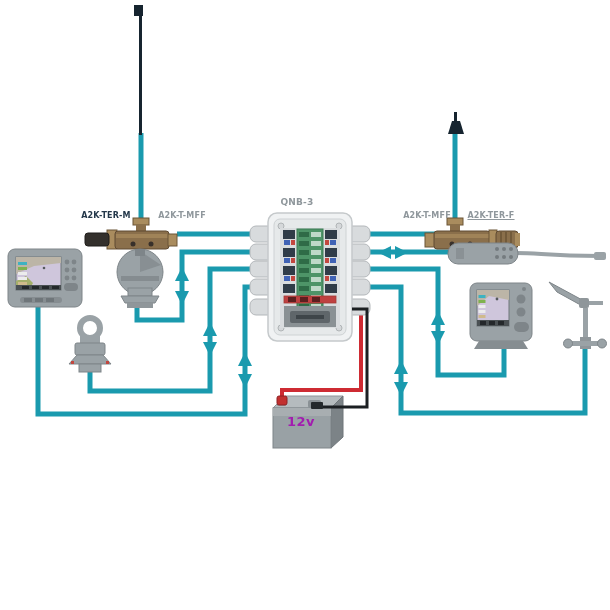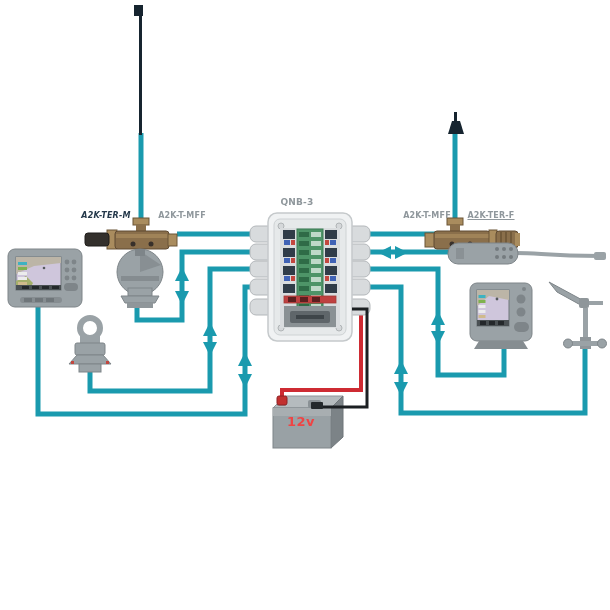--- a/index.html
+++ b/index.html
@@ -5,23 +5,23 @@
   html,body{margin:0;padding:0;background:#ffffff;}
   .canvas{
     position:relative;width:610px;height:610px;background:#ffffff;overflow:hidden;
     font-family:"DejaVu Sans", "Liberation Sans", sans-serif;
   }
   .canvas svg{position:absolute;left:0;top:0;}
   .lbl{
     position:absolute;font-size:8px;font-weight:700;letter-spacing:.2px;
     text-align:center;color:#8F979C;line-height:10px;user-select:none;
   }
-  .lbl.navy{color:#24384A;font-style:italic;}
+  .lbl.navy{color:#24384A;}
   .lbl.qnb{font-size:9px;color:#8F979C;}
-  .lbl.batt{font-size:13px;color:#ef4444;font-weight:700;letter-spacing:.5px;}
+  .lbl.batt{font-size:13px;color:#a21caf;font-weight:700;letter-spacing:.5px;}
 </style>
 </head>
 <body>
 
 <div class="canvas">
 <svg width="610" height="610" viewBox="0 0 610 610">
 
   <g stroke="#1A9AAE" stroke-width="5" fill="none">
     <path d="M141 133 V222"></path>
     <path d="M455 133 V222"></path>

